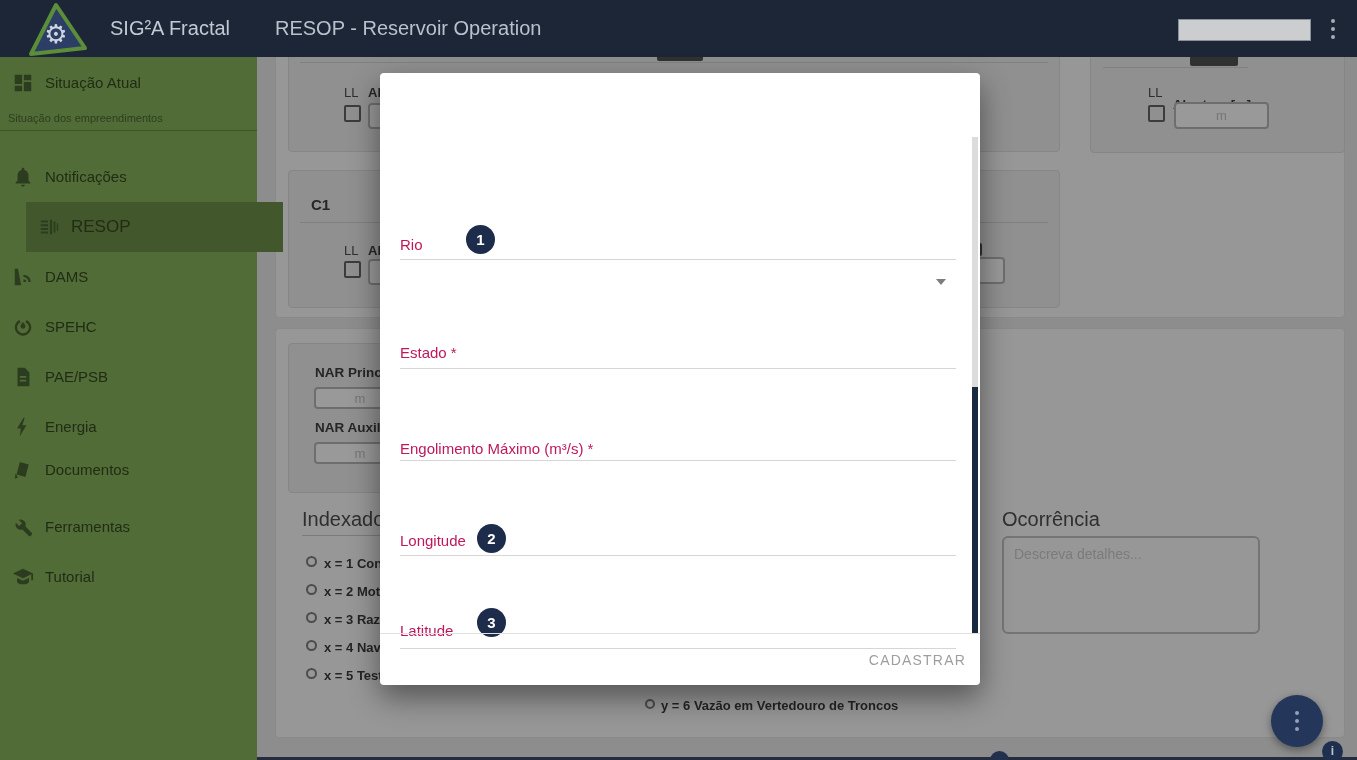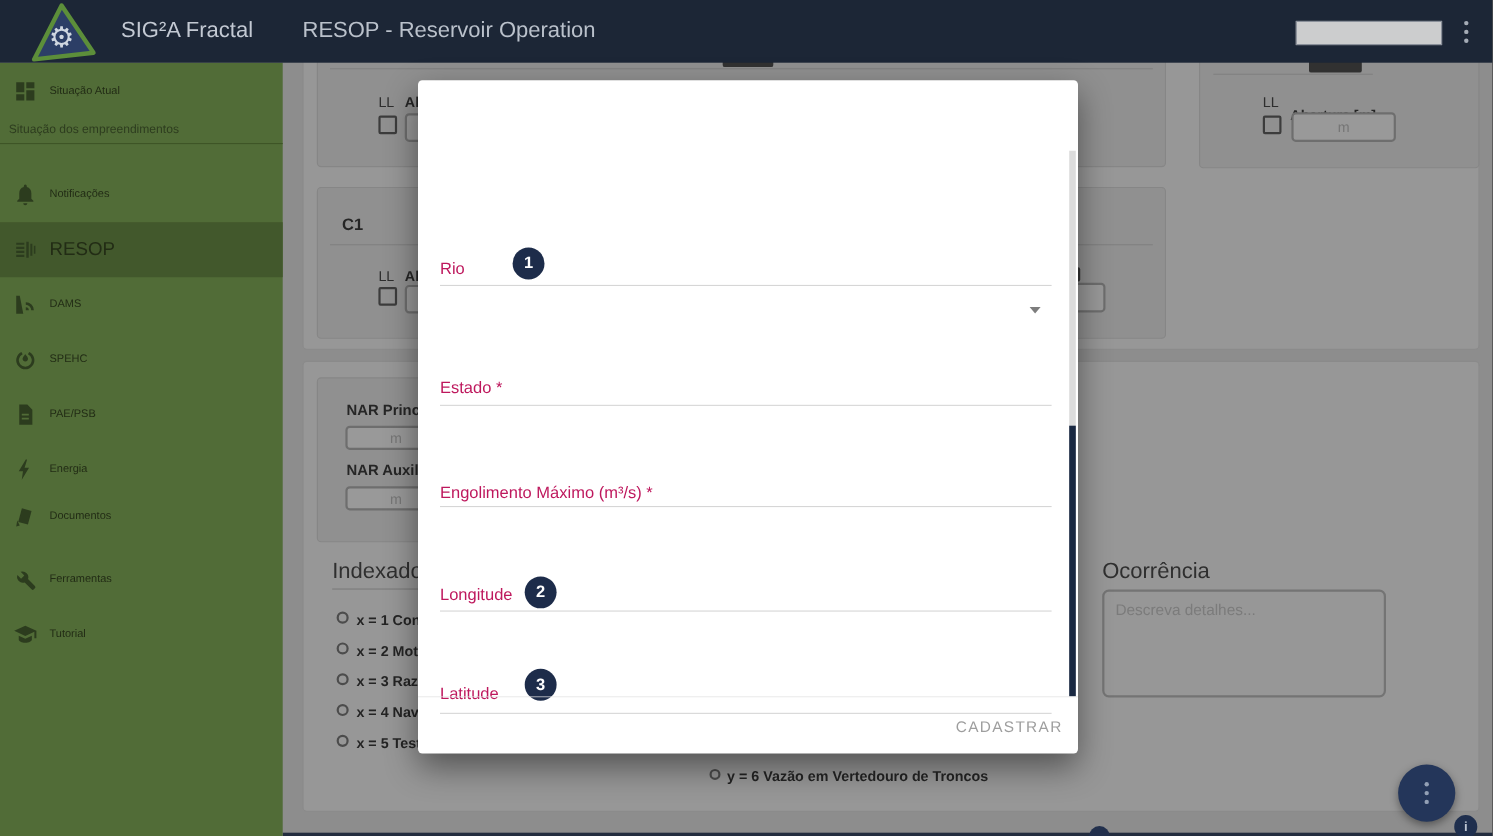--- a/index.html
+++ b/index.html
@@ -15,23 +15,23 @@
   .logo{position:absolute;left:22px;top:1px;z-index:30;}
   .hdr-title{position:absolute;top:0;height:60px;line-height:57px;font-size:20px;color:#c3c9d3;z-index:21;white-space:nowrap;}
   .t1{left:110px;} .t2{left:275px;color:#bac1cb;}
   .hdr-search{position:absolute;left:1178px;top:19px;width:133px;height:22px;background:#cccdce;border:1px solid #8a909a;z-index:21;font-size:12px;padding:0 4px;color:#333;}
   .kebab{position:absolute;left:1329px;top:17px;display:flex;flex-direction:column;gap:4px;z-index:21;cursor:pointer;padding:2px;}
   .kebab i{width:4px;height:4px;border-radius:50%;background:#a5acb6;display:block;}
 
   
   .side{position:absolute;left:0;top:57px;width:257px;height:703px;background:var(--green);z-index:10;}
   .srow{position:absolute;left:0;width:257px;height:50px;cursor:pointer;}
-  .srow .lbl{position:absolute;left:45px;top:0;height:50px;line-height:50px;font-size:10px;color:#222c15;white-space:nowrap;}
+  .srow .lbl{position:absolute;left:45px;top:0;height:50px;line-height:50px;font-size:15px;color:#222c15;white-space:nowrap;}
   .srow .ic{position:absolute;left:12px;top:14px;width:22px;height:22px;}
-  .srow.sel{background:var(--green-sel);}
+  .srow.sel{background:var(--green-sel);margin-left:26px;}
   .srow.sel .lbl{font-size:17px;font-weight:500;}
   .s-sub{position:absolute;left:8px;top:55px;font-size:11px;color:#2e3d1f;}
   .s-div{position:absolute;left:0;top:73px;width:257px;height:1px;background:#3e5526;}
   svg.gic{fill:#2c3c1e;}
 
   
   .panel{position:absolute;background:var(--panel);border:1px solid #8a8a8a;border-radius:4px;z-index:1;}
   .card{position:absolute;background:var(--card);border:1px solid #868686;border-radius:4px;z-index:2;}
   .gdiv{position:absolute;height:1px;background:#808080;z-index:3;}
   .gtext{position:absolute;font-size:13px;color:#2e2e2e;z-index:3;white-space:nowrap;}

